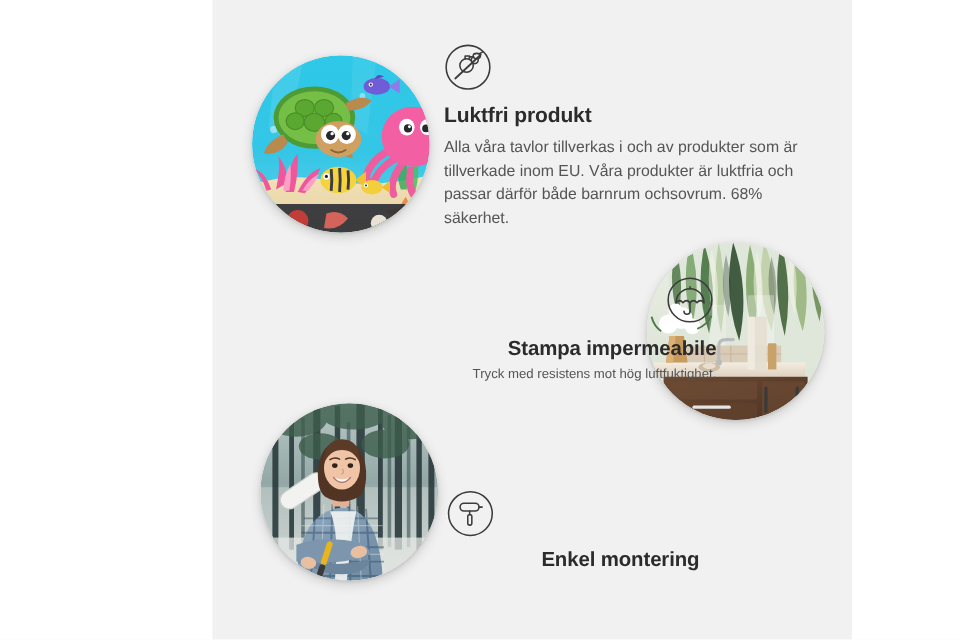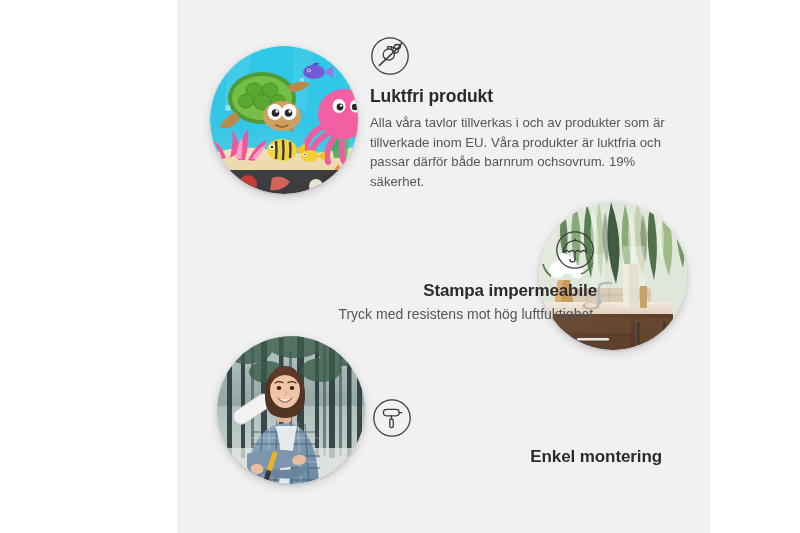--- a/index.html
+++ b/index.html
@@ -30,21 +30,21 @@
   .photo svg { display: block; width: 100%; height: 100%; }
 
   #photo-sea   { left: 33px;  top: 46px;  width: 148px; height: 148px; }
   #photo-bath  { left: 362px; top: 202px; width: 148px; height: 148px; }
   #photo-woman { left: 40px;  top: 336px; width: 148px; height: 148px; }
 
   
   .feature { position: absolute; }
   #feature-odour   { left: 193px; top: 36px;  width: 310px; text-align: left; }
   #feature-water   { left: 90px;  top: 230px; width: 330px; text-align: right; }
-  #feature-mount   { left: 195px; top: 398px; width: 290px; text-align: right; }
+  #feature-mount   { left: 195px; top: 408px; width: 290px; text-align: center; }
 
   .icon-wrap { width: 40px; height: 40px; margin-bottom: 10px; }
   #feature-water .icon-wrap { margin-left: auto; margin-right: 2px; }
   #feature-mount .icon-wrap { margin-bottom: 8px; }
   .icon-wrap svg { display: block; width: 40px; height: 40px; }
 
   .f-title {
     font-size: 17.5px;
     font-weight: bold;
     color: #2b2b2b;
@@ -53,21 +53,21 @@
     margin-bottom: 5px;
   }
   #feature-water .f-title { font-size: 17px; margin-bottom: 3px; }
   #feature-mount .f-title { font-size: 17px; margin-bottom: 2px; }
 
   .f-body {
     font-size: 13.2px;
     color: #555555;
     line-height: 1.50;
   }
-  #feature-water .f-body { font-size: 14px; }
+  #feature-water .f-body { font-size: 11px; }
   #feature-mount .f-body { font-size: 12.8px; }
 </style>
 </head>
 <body>
 
 <div id="page">
 
   <div class="canvas">
 
     <div class="photo" id="photo-sea">
@@ -415,21 +415,21 @@
 
           <path d="M24.6 11.4 a2.9 2.9 0 1 0 3.6 1.4"></path>
           <ellipse cx="27.3" cy="10.7" rx="3" ry="2.2"></ellipse>
 
           <path d="M29.8 8.6 l2.2 -1.2"></path>
 
           <path d="M9.4 29.4 L30.6 9.6" stroke-width="1.5"></path>
         </svg>
       </div>
       <div class="f-title">Luktfri produkt</div>
-      <div class="f-body">Alla våra tavlor tillverkas i och av produkter som är tillverkade inom EU. Våra produkter är luktfria och passar därför både barnrum ochsovrum. 19% säkerhet.</div>
+      <div class="f-body">Alla våra tavlor tillverkas i och av produkter som är tillverkade inom EU. Våra produkter är luktfria och passar därför både barnrum ochsovrum. 68% säkerhet.</div>
     </div>
 
     <div class="feature" id="feature-water">
       <div class="icon-wrap">
         <svg viewBox="0 0 40 40" xmlns="http://www.w3.org/2000/svg" fill="none" stroke="#3c3c3c" stroke-width="1.3" stroke-linecap="round" stroke-linejoin="round">
           <circle cx="20" cy="20" r="18.2"></circle>
 
           <path d="M8.4 22.2 a11.6 11.6 0 0 1 23.2 0"></path>
 
           <path d="M8.4 22.2 q2.9 -3.4 5.8 0 q2.9 -3.4 5.8 0 q2.9 -3.4 5.8 0 q2.9 -3.4 5.8 0"></path>

